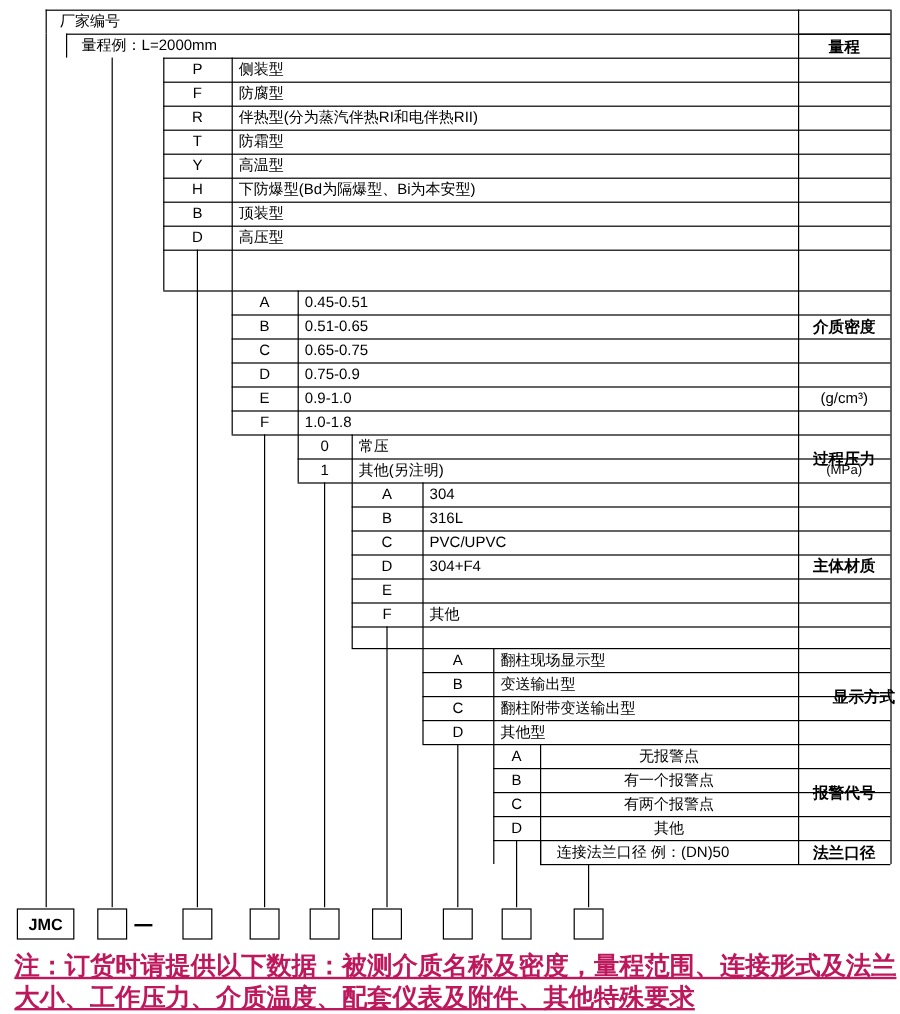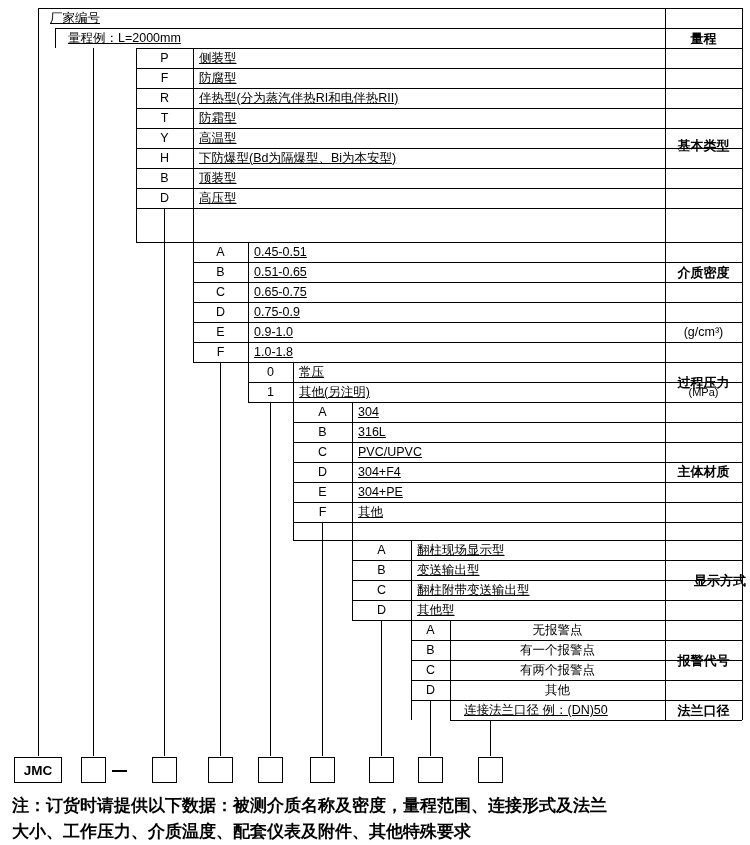--- a/index.html
+++ b/index.html
@@ -26,21 +26,20 @@
     display: flex;
     align-items: center;
     white-space: nowrap;
   }
   .code-cell {
     justify-content: center;
   }
   .desc-cell {
     justify-content: flex-start;
     padding-left: 6px;
-    text-decoration: underline;
   }
   .cat-cell {
     justify-content: center;
     font-weight: bold;
     flex-direction: column;
     text-align: center;
     font-size: 13px;
   }
   .hline {
     position: absolute;
@@ -69,25 +68,26 @@
     font-size: 13.5px;
     font-weight: bold;
   }
   .dash {
     position: absolute;
     background: #000;
     height: 1.5px;
   }
   .note {
     position: absolute;
-    color: #000000;
+    color: #be185d;
     font-weight: bold;
-    font-size: 17px;
+    font-size: 21px;
     line-height: 26px;
     white-space: nowrap;
+    text-decoration: underline;
   }
 </style>
 </head>
 <body>
 
 <div id="sheet">
 
   <div class="hline" style="left:38px; top:8px; width:704px;"></div>
 
   <div class="hline" style="left:55px; top:28px; width:687px;"></div>
@@ -153,21 +153,20 @@
   <div class="vline" style="left:352px; top:402px; height:138px;"></div>
   <div class="vline" style="left:411px; top:540px; height:80px;"></div>
   <div class="vline" style="left:450px; top:620px; height:100px;"></div>
 
   <div class="hline" style="left:665px; top:28px; width:77px;"></div>
 
   <div class="cell desc-cell" style="left:44px; top:9px; width:200px; height:19px;">厂家编号</div>
   <div class="cell desc-cell" style="left:62px; top:29px; width:260px; height:19px;">量程例：L=2000mm</div>
 
   <div class="cell cat-cell" style="left:665px; top:28px; width:77px; height:20px;">量程</div>
-  <div class="cell cat-cell" style="left:665px; top:48px; width:77px; height:194px;">基本类型</div>
   <div class="cell cat-cell" style="left:665px; top:242px; width:77px; height:120px;gap:40px;">
     <div>介质密度</div>
     <div style="margin-top:7px; font-weight:normal; font-size:12.5px;">(g/cm³)</div>
   </div>
   <div class="cell cat-cell" style="left:665px; top:362px; width:77px; height:40px;">
     <div>过程压力</div>
   </div>
   <div class="cell cat-cell" style="left:665px; top:382px; width:77px; height:20px; font-weight:normal; font-size:11px;">(MPa)</div>
   <div class="cell cat-cell" style="left:665px; top:402px; width:77px; height:138px;">主体材质</div>
   <div class="cell cat-cell" style="left:665px; top:540px; width:77px; height:80px;padding-left:33px;">显示方式</div>
@@ -211,21 +210,20 @@
 
   <div class="cell code-cell" style="left:293px; top:402px; width:59px; height:20px;">A</div>
   <div class="cell desc-cell" style="left:352px; top:402px; width:313px; height:20px;">304</div>
   <div class="cell code-cell" style="left:293px; top:422px; width:59px; height:20px;">B</div>
   <div class="cell desc-cell" style="left:352px; top:422px; width:313px; height:20px;">316L</div>
   <div class="cell code-cell" style="left:293px; top:442px; width:59px; height:20px;">C</div>
   <div class="cell desc-cell" style="left:352px; top:442px; width:313px; height:20px;">PVC/UPVC</div>
   <div class="cell code-cell" style="left:293px; top:462px; width:59px; height:20px;">D</div>
   <div class="cell desc-cell" style="left:352px; top:462px; width:313px; height:20px;">304+F4</div>
   <div class="cell code-cell" style="left:293px; top:482px; width:59px; height:20px;">E</div>
-  <div class="cell desc-cell" style="left:352px; top:482px; width:313px; height:20px;">304+PE</div>
   <div class="cell code-cell" style="left:293px; top:502px; width:59px; height:20px;">F</div>
   <div class="cell desc-cell" style="left:352px; top:502px; width:313px; height:20px;">其他</div>
 
   <div class="cell code-cell" style="left:352px; top:540px; width:59px; height:20px;">A</div>
   <div class="cell desc-cell" style="left:411px; top:540px; width:254px; height:20px;">翻柱现场显示型</div>
   <div class="cell code-cell" style="left:352px; top:560px; width:59px; height:20px;">B</div>
   <div class="cell desc-cell" style="left:411px; top:560px; width:254px; height:20px;">变送输出型</div>
   <div class="cell code-cell" style="left:352px; top:580px; width:59px; height:20px;">C</div>
   <div class="cell desc-cell" style="left:411px; top:580px; width:254px; height:20px;">翻柱附带变送输出型</div>
   <div class="cell code-cell" style="left:352px; top:600px; width:59px; height:20px;">D</div>

